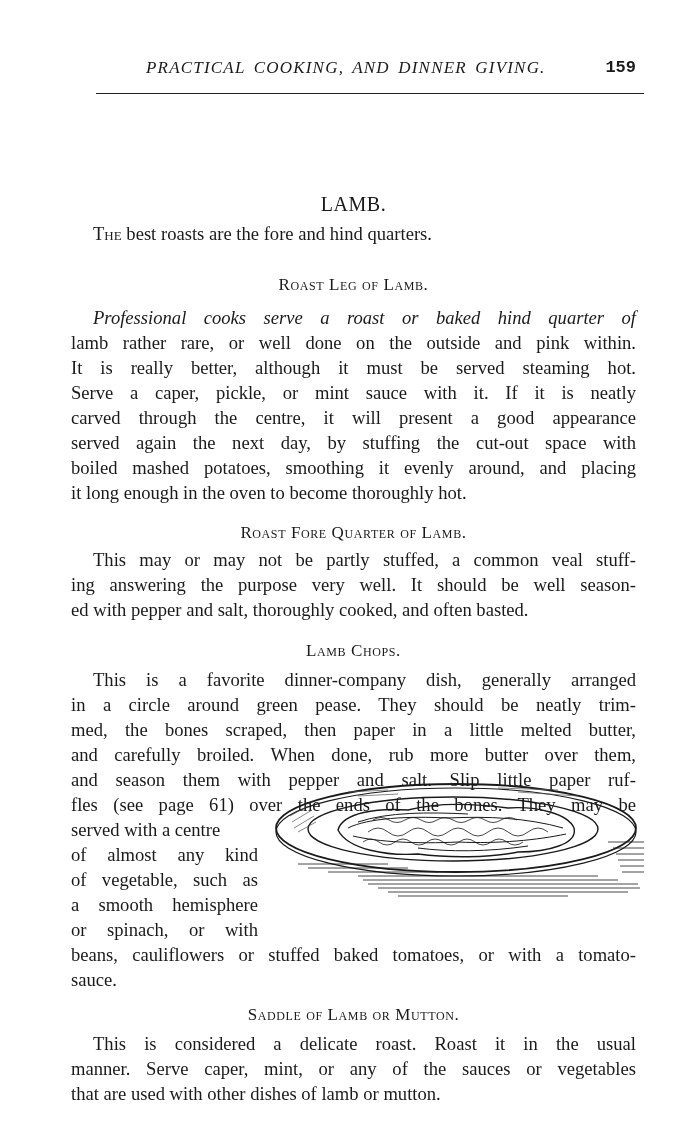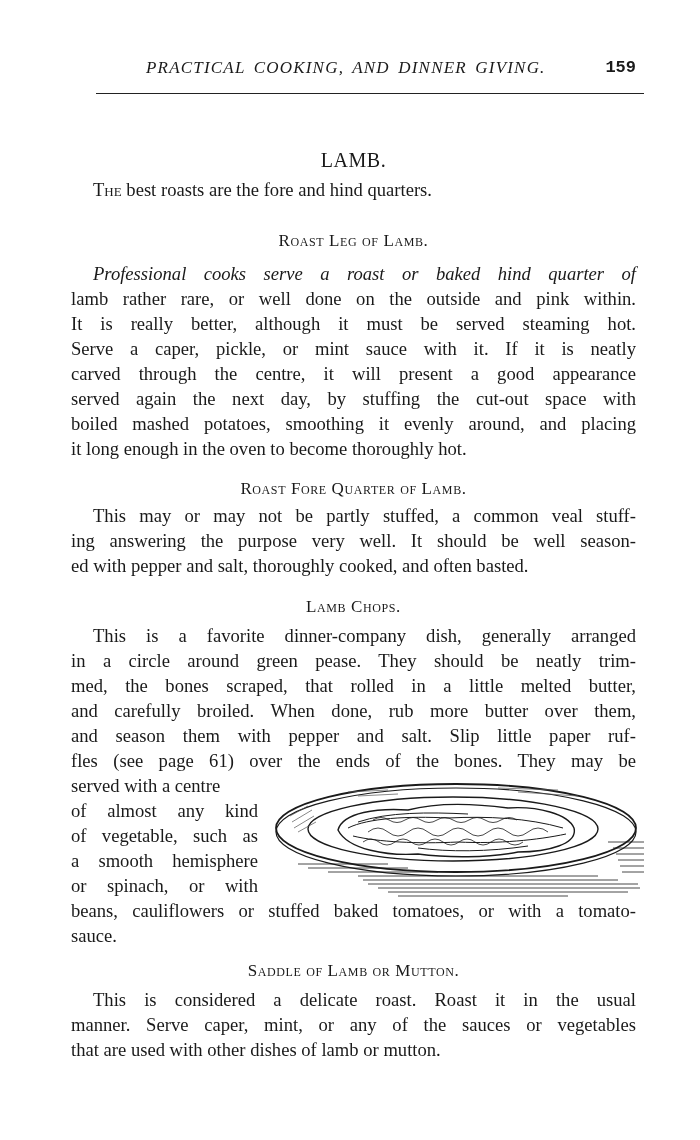--- a/index.html
+++ b/index.html
@@ -4,21 +4,21 @@
 <style>
   html, body { margin: 0; padding: 0; background: #ffffff; }
   body { width: 700px; height: 1140px; position: relative; overflow: hidden;
          font-family: "Liberation Serif", "DejaVu Serif", serif; color: #1a1a1a; }
   .running-head { position: absolute; top: 58px; left: 94px; width: 548px; height: 30px; }
   .running-title { position: absolute; left: 52px; top: 0; font-style: italic; font-size: 17px;
                    letter-spacing: 1.2px; word-spacing: 3px; }
   .page-number { position: absolute; right: 6px; top: 0; font-size: 17px; font-weight: bold; font-family: Liberation Mono, monospace; }
   .head-rule { position: absolute; top: 93px; left: 96px; width: 548px; height: 0;
                border-top: 1.6px solid #222; }
-  .text-block { position: absolute; left: 71px; width: 565px; font-size: 18.6px; line-height: 25px; }
+  .text-block { position: absolute; left: 71px; width: 565px; font-size: 18.6px; line-height: 25px; margin-top: 44px; }
   .heading { text-align: center; font-variant: small-caps; font-size: 17px; letter-spacing: 0.6px; }
   .chapter-title { text-align: center; font-size: 20px; letter-spacing: 0.5px; }
   .para { text-align: justify; text-align-last: left; }
   .sc { font-variant: small-caps; }
   .line { display: block; text-align: justify; text-align-last: justify; white-space: nowrap; }
   .line.last { text-align-last: left; }
   .plate { position: absolute; left: 268px; top: 772px; width: 378px; height: 128px; }
 </style>
 </head>
 <body>
@@ -55,21 +55,21 @@
     <span class="line">ing answering the purpose very well.  It should be well season-</span>
     <span class="line last">ed with pepper and salt, thoroughly cooked, and often basted.</span>
   </div>
 </div>
 
 <div class="text-block" style="top:594px;">
   <div class="heading">Lamb Chops.</div>
   <div class="para" style="margin-top:4px;">
     <span class="line" style="padding-left:22px;">This is a favorite dinner-company dish, generally arranged</span>
     <span class="line">in a circle around green pease.  They should be neatly trim-</span>
-    <span class="line">med, the bones scraped, that rolled in a little melted butter,</span>
+    <span class="line">med, the bones scraped, then paper in a little melted butter,</span>
     <span class="line">and carefully broiled.  When done, rub more butter over them,</span>
     <span class="line">and season them with pepper and salt.  Slip little paper ruf-</span>
     <span class="line">fles (see page 61) over the ends of the bones.  They may be</span>
     <span class="line last">served with a centre</span>
     <div style="width:187px;">
       <span class="line">of almost any kind</span>
       <span class="line">of vegetable, such as</span>
       <span class="line">a smooth hemisphere</span>
       <span class="line">or spinach, or with</span>
     </div>

